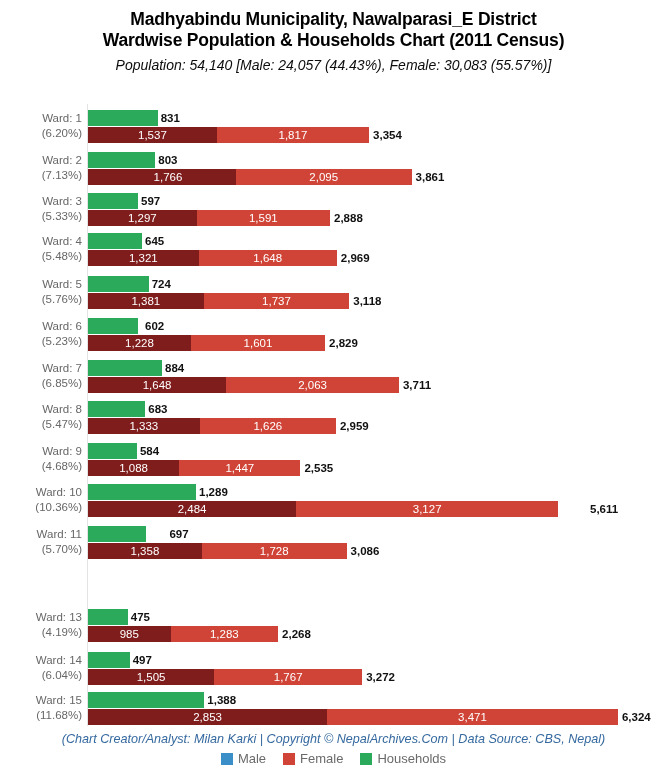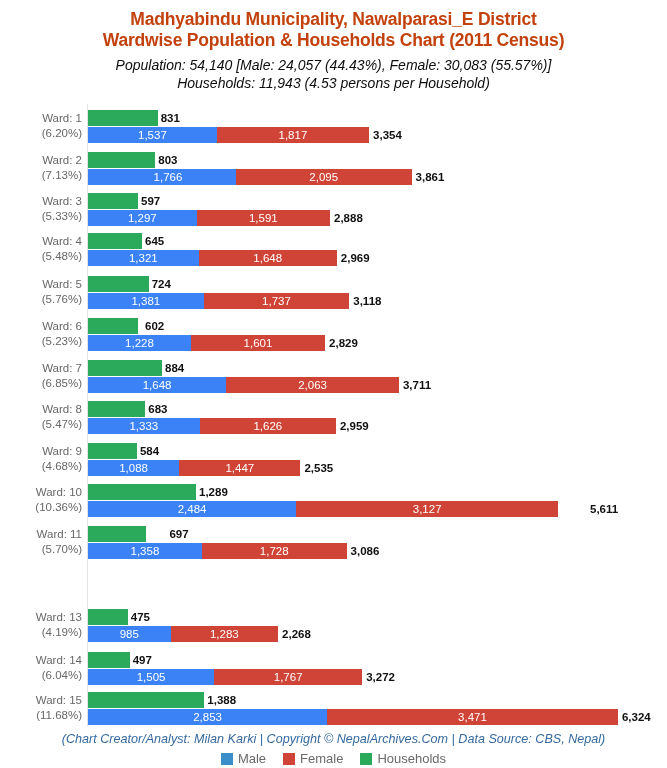--- a/index.html
+++ b/index.html
@@ -9,21 +9,21 @@
     background:#ffffff;
     font-family:"Liberation Sans","DejaVu Sans",sans-serif;
     overflow:hidden;
     position:relative;
   }
   #chart-root{width:667px;height:768px;position:relative;}
 
   
   .title-block{text-align:center;padding-top:9px;}
   .title-line{
-    color:#c2410c;
+    color:#000000;
     font-weight:bold;
     font-size:17.5px;
     line-height:21px;
     letter-spacing:-0.2px;
   }
   .subtitle-block{text-align:center;margin-top:5px;}
   .subtitle-line{
     color:#0d0d0d;
     font-style:italic;
     font-size:14px;
@@ -61,21 +61,21 @@
   .ward-label .pct{display:block;}
 
   .bar{
     position:absolute;
     left:88px;
     height:16px;
     box-sizing:border-box;
     overflow:hidden;
   }
   .bar-hh{top:0px;background:#2caa5c;}
-  .bar-male{top:17px;background:#3b82f6;}
+  .bar-male{top:17px;background:#7f1d1d;}
   .bar-female{top:17px;background:#cf4436;}
 
   .seg-label{
     position:absolute;
     color:#ffffff;
     font-size:11.5px;
     line-height:16px;
     top:0;
     width:100%;
     text-align:center;
@@ -122,21 +122,20 @@
 
 <div id="chart-root">
 
   <div class="title-block">
     <div class="title-line">Madhyabindu Municipality, Nawalparasi_E District</div>
     <div class="title-line">Wardwise Population &amp; Households Chart (2011 Census)</div>
   </div>
 
   <div class="subtitle-block">
     <div class="subtitle-line">Population: 54,140 [Male: 24,057 (44.43%), Female: 30,083 (55.57%)]</div>
-    <div class="subtitle-line">Households: 11,943 (4.53 persons per Household)</div>
   </div>
 
   <div class="plot" id="plot">
     <div class="axis-line"></div>
   <div class="row" style="top: 6px;">
         <div class="ward-label"><span>Ward: 1</span><span class="pct">(6.20%)</span></div>
         <div class="bar bar-hh" style="width: 69.6378px;"></div>
         <div class="outer-label hh-outer" style="left: 160.638px;">831</div>
         <div class="bar bar-male" style="width: 128.801px;">
           <span class="seg-label">1,537</span>

